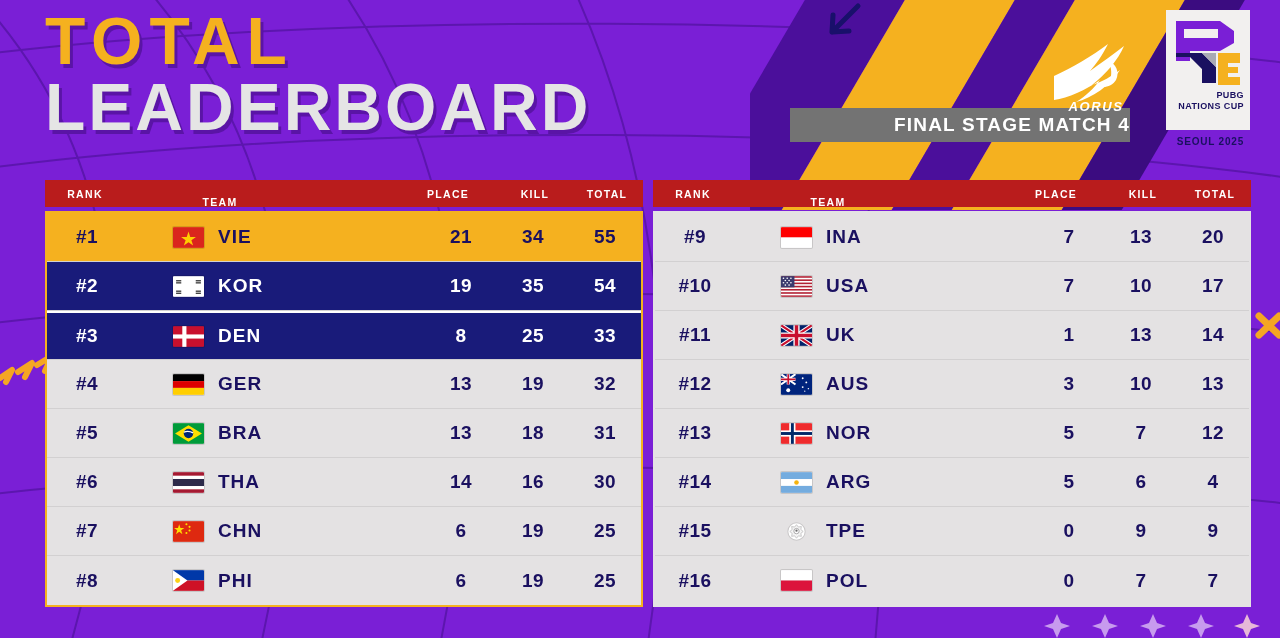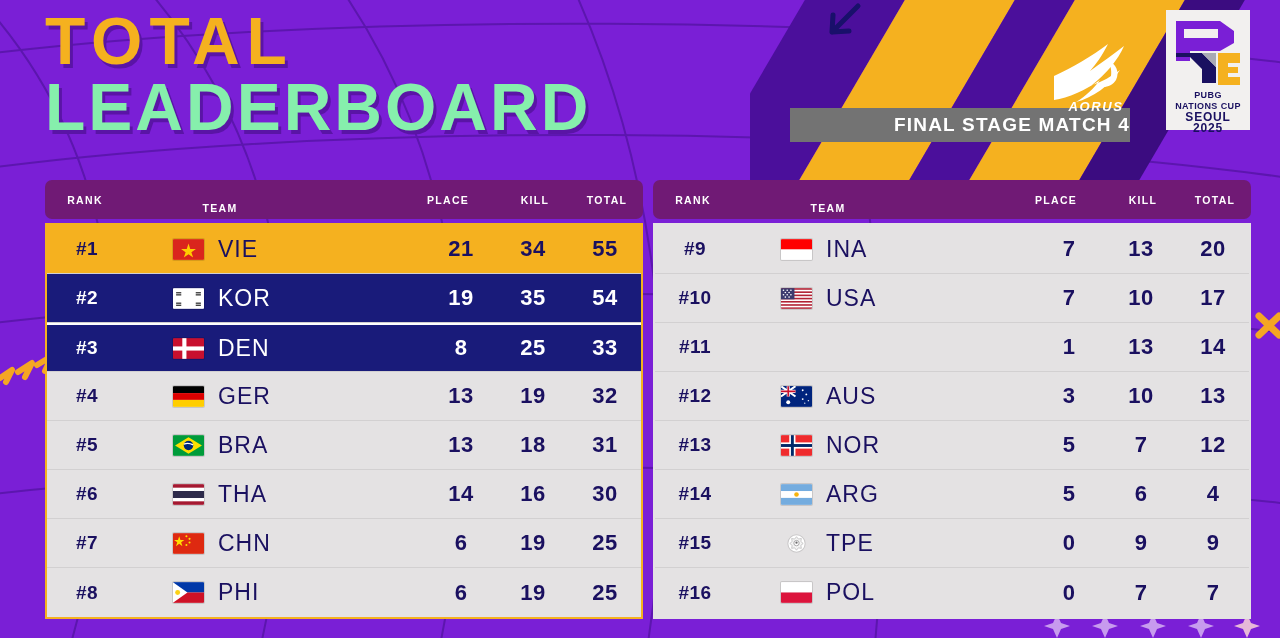--- a/index.html
+++ b/index.html
@@ -21,49 +21,49 @@
 
   
   .title-wrap { position:absolute; left:45px; top:10px; }
   .t-total {
     font-size:66px; font-weight:bold; letter-spacing:7px; color:#F5B11F;
     line-height:62px; -webkit-text-stroke:0px;
     text-shadow:3px 4px 0 #5A14A6;
     font-family:"Liberation Sans", sans-serif; font-stretch:expanded;
   }
   .t-leader {
-    font-size:66px; font-weight:bold; letter-spacing:3px; color:#86efac;
+    font-size:66px; font-weight:bold; letter-spacing:3px; color:#e5e5e5;
     line-height:70px; text-shadow:3px 4px 0 #5A14A6;
   }
 
   .stage-banner {
     position:absolute; left:790px; top:108px; width:340px; height:34px;
     background:#737373; display:flex; align-items:center; justify-content:flex-end;
   }
   .stage-banner span {
     color:#fff; font-size:19px; font-weight:bold; letter-spacing:1.2px;
   }
 
   .aorus { position:absolute; left:1046px; top:42px; width:100px; height:72px; }
   .pnc-logo {
     position:absolute; left:1166px; top:10px; width:84px; height:120px;
     background:#F2F0EF; padding:7px 6px 5px; display:flex; flex-direction:column;
   }
   .pnc-mark { width:100%; height:70px; position:relative; }
   .pnc-text { text-align:center; margin-top:3px; }
-  .pnc-text div { color:#1A1060; font-size:9px; font-weight:bold; letter-spacing:.4px; line-height:11px; }
-  .pnc-text div.small { font-size:12px; letter-spacing:.8px; }
+  .pnc-text div { color:#1A1060; font-size:9px; font-weight:bold; letter-spacing:.4px; line-height:11px;text-align:right; }
+  .pnc-text div.small { font-size:10px; letter-spacing:.8px;margin-top:24px; }
 
   
   .table { position:absolute; top:180px; width:598px; }
   .table.left { left:45px; }
   .table.right { left:653px; }
 
   .thead {
-    height:39px; background:#701a75; display:flex; align-items:center;border-radius:7px;
+    height:27px; background:#b91c1c; display:flex; align-items:center;
   }
   .thead .h {
     color:#fff; font-size:10.5px; font-weight:bold; letter-spacing:1.3px;
   }
   .c-rank  { width:80px; text-align:center; }
   .c-team  { width:190px; text-align:center;margin-top:16px; }
   .c-sp    { flex:1; }
   .c-place { width:72px; text-align:left; }
   .c-kill  { width:72px; text-align:center; }
   .c-total { width:72px; text-align:center; }
@@ -81,22 +81,22 @@
   .row:last-child { border-bottom:none; }
   .row.gold { background:#F5B11F; color:#1A1060; }
   .row.navy { background:#191B7A; color:#FFFFFF; }
   .row.navy + .row.navy { border-top:2px solid #FFFFFF; }
 
   .rank { width:80px; text-align:center; font-size:19px; font-weight:bold; letter-spacing:.5px; }
   .teamcell { width:190px; display:flex; align-items:center; gap:14px; padding-left:46px; }
   .flag { width:31px; height:21px; flex:0 0 31px; position:relative; overflow:hidden;
           border-radius:1px; box-shadow:0 0 0 1px rgba(0,0,0,.12); }
   .flag.emblem { box-shadow:none; background:transparent; }
-  .tname { font-size:23px; font-weight:normal; letter-spacing:1px; white-space:nowrap; }
-  .num { width:72px; text-align:center; font-size:22px; font-weight:bold; letter-spacing:.5px; }
+  .tname { font-size:19px; font-weight:bold; letter-spacing:1px; white-space:nowrap; }
+  .num { width:72px; text-align:center; font-size:19px; font-weight:bold; letter-spacing:.5px; }
 </style>
 </head>
 <body>
 
 <div class="bg">
 
   <svg class="globe" viewBox="0 0 1280 638" preserveAspectRatio="none">
     <g fill="none" stroke="#5C16AE" stroke-width="2">
       <path d="M-60,-40 C120,120 160,360 60,680"></path>
       <path d="M120,-40 C290,130 330,380 250,690"></path>
@@ -409,20 +409,32 @@
           </span>
           <span class="tname">USA</span>
         </div>
         <div class="c-sp"></div>
         <div class="num">7</div>
         <div class="num">10</div>
         <div class="num">17</div>
       </div>
       <div class="row">
         <div class="rank">#11</div>
+        <div class="teamcell">
+          <span class="flag">
+            <svg viewBox="0 0 30 20" style="width:100%;height:100%;display:block">
+              <rect width="30" height="20" fill="#012169"></rect>
+              <path d="M0 0 L30 20 M30 0 L0 20" stroke="#fff" stroke-width="4"></path>
+              <path d="M0 0 L30 20 M30 0 L0 20" stroke="#C8102E" stroke-width="2"></path>
+              <path d="M15 0 V20 M0 10 H30" stroke="#fff" stroke-width="6"></path>
+              <path d="M15 0 V20 M0 10 H30" stroke="#C8102E" stroke-width="3.4"></path>
+            </svg>
+          </span>
+          <span class="tname">UK</span>
+        </div>
         <div class="c-sp"></div>
         <div class="num">1</div>
         <div class="num">13</div>
         <div class="num">14</div>
       </div>
       <div class="row">
         <div class="rank">#12</div>
         <div class="teamcell">
           <span class="flag">
             <svg viewBox="0 0 30 20" style="width:100%;height:100%;display:block">

